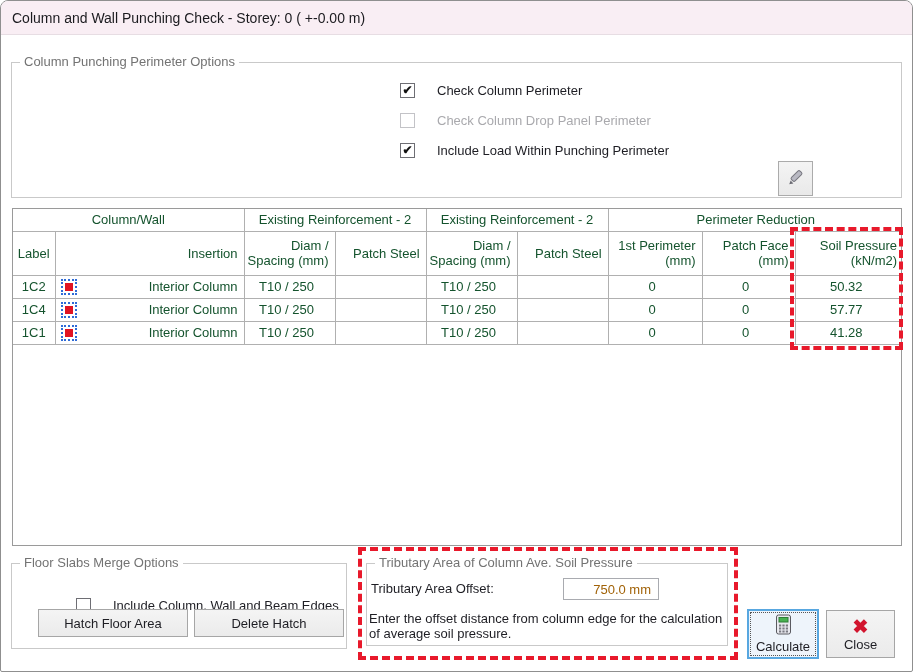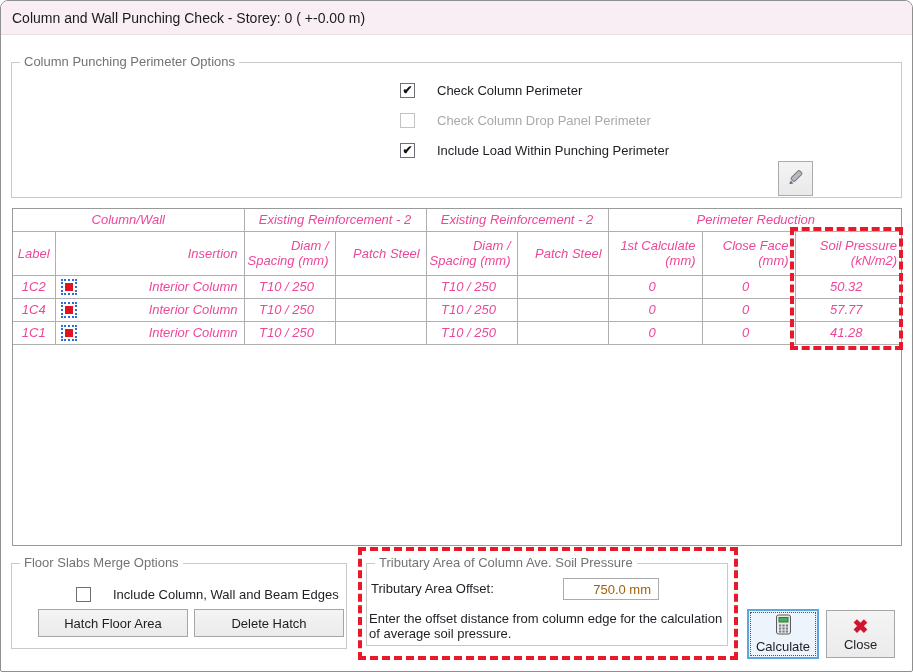--- a/index.html
+++ b/index.html
@@ -40,21 +40,21 @@
     border: 1px solid #ababab; display: flex; align-items: center; justify-content: center;
   }
   
   .grid {
     position: absolute; left: 11px; top: 207px; width: 890px; height: 338px;
     border: 1px solid #9a9a9a; background: #fff;
   }
   table { border-collapse: collapse; table-layout: fixed; width: 100%; }
   th, td {
     border-right: 1px solid #b0b0b0; border-bottom: 1px solid #b0b0b0;
-    font-size: 13px; font-weight: normal; color: #ec4899; overflow: hidden; font-style: italic;
+    font-size: 13px; font-weight: normal; color: #14532d; overflow: hidden;
   }
   th:last-child, td:last-child { border-right: none; }
   tr.grp th { height: 22px; text-align: center; }
   tr.sub th { height: 44px; white-space: pre-line; vertical-align: middle; }
   tr.sub th.al-r { text-align: right; padding-right: 6px; }
   tr.sub th.al-c { text-align: center; margin-left: 12px; }
   tr.data td { height: 23px; }
   td.al-r { text-align: center; padding-right: 6px; }
   td.al-c { text-align: center; }
   td.ins-cell { position: relative; text-align: right; padding-right: 6px; }
@@ -153,23 +153,23 @@
       </tr>
       <tr class="sub">
         <th class="al-c">Label</th>
         <th class="al-r">Insertion</th>
         <th class="al-r">Diam /
 Spacing (mm)</th>
         <th class="al-r">Patch Steel</th>
         <th class="al-r">Diam /
 Spacing (mm)</th>
         <th class="al-r">Patch Steel</th>
-        <th class="al-r">1st Calculate
+        <th class="al-r">1st Perimeter
 (mm)</th>
-        <th class="al-r">Close Face
+        <th class="al-r">Patch Face
 (mm)</th>
         <th class="al-r">Soil Pressure
 (kN/m2)</th>
       </tr>
       <tr class="data">
         <td class="al-c">1C2</td>
         <td class="ins-cell">
           <span class="ins-icon"></span>
           <span>Interior Column</span>
         </td>
@@ -211,21 +211,21 @@
       </tr>
     </tbody>
       </table>
   </div>
 
   <div class="red-rect" style="left:789px; top:226px; width:113px; height:123px;"></div>
 
   <div class="group" style="left:10px; top:562px; width:336px; height:86px;">
     <span class="group-label">Floor Slabs Merge Options</span>
 
-    <div class="cb-row" style="left:28px; top:22px;padding-left:36px;">
+    <div class="cb-row" style="left:28px; top:33px;padding-left:36px;">
       <span class="cb"></span>
       <span class="cb-label">Include Column, Wall and Beam Edges</span>
     </div>
 
     <button class="btn" style="position:absolute; left:26px; top:45px; width:150px; height:28px;">Hatch Floor Area</button>
     <button class="btn" style="position:absolute; left:182px; top:45px; width:150px; height:28px;">Delete Hatch</button>
   </div>
 
   <div class="red-rect" style="left:357px; top:546px; width:380px; height:113px;"></div>
 

